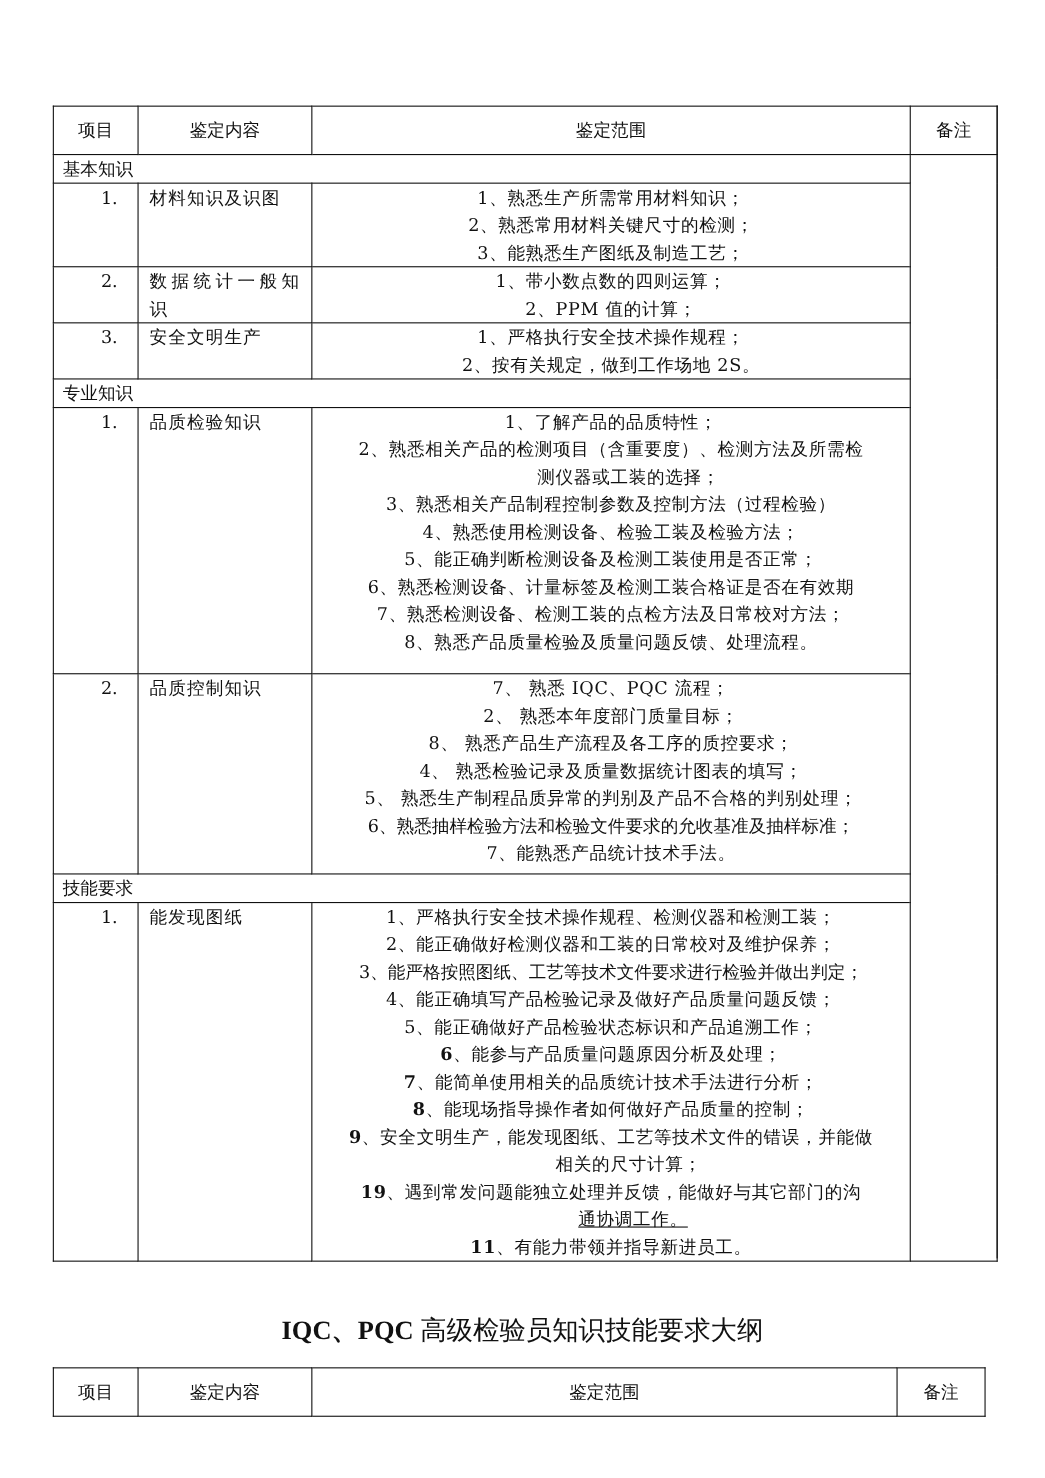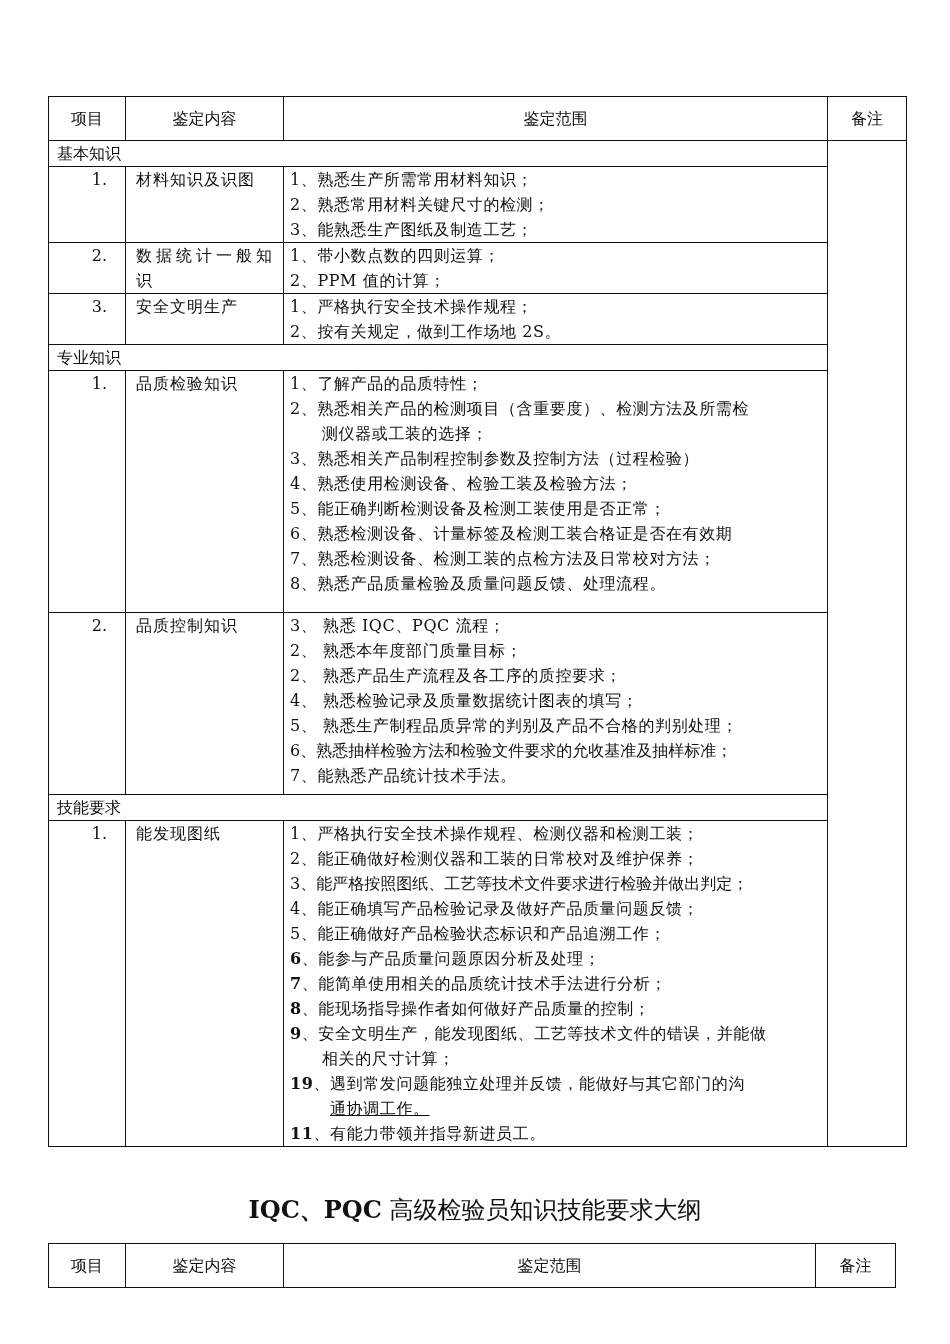--- a/index.html
+++ b/index.html
@@ -19,28 +19,28 @@
   }
   table { border-collapse: collapse; table-layout: fixed; }
   td, th {
     border: 1px solid #111; padding: 0; vertical-align: top;
     font-weight: normal; font-size: 16px; line-height: 25px;
   }
   th { vertical-align: middle; text-align: center; height: 43px; }
   .sec td.sec-cell { padding-left: 8px; height: 25px; }
   .num { text-align: right; padding-right: 18px; }
   .content { padding-left: 10px; padding-right: 0; letter-spacing: 1px; }
-  .range { padding-left: 6px; padding-right: 6px; }
+  .range { padding-left: 6px; padding-right: 6px; text-align: center; }
   .range .line { display: block; white-space: nowrap; letter-spacing: 0.6px; }
   .range .cont { display: block; padding-left: 32px; white-space: nowrap; letter-spacing: 0.6px; }
   .range .cont2 { display: block; padding-left: 40px; white-space: nowrap; letter-spacing: 0.6px; text-decoration: underline; }
   .b { font-weight: bold; }
   .title2 {
     position: absolute; left: 0; width: 950px; top: 1194px; text-align: center;
-    font-size: 24px; line-height: 32px;
+    font-size: 24px; line-height: 32px; font-family: Liberation Serif, serif;
   }
   .title2 .lat { font-weight: bold; }
   .t2 { position: absolute; left: 48px; top: 1243px; width: 847px; }
   .t2 th { height: 43px; }
 </style>
 </head>
 <body>
 
 <table class="t1">
   <colgroup>
@@ -102,23 +102,23 @@
       <span class="line">5、能正确判断检测设备及检测工装使用是否正常；</span>
       <span class="line">6、熟悉检测设备、计量标签及检测工装合格证是否在有效期</span>
       <span class="line">7、熟悉检测设备、检测工装的点检方法及日常校对方法；</span>
       <span class="line">8、熟悉产品质量检验及质量问题反馈、处理流程。</span>
     </td>
   </tr>
   <tr style="height:182px">
     <td class="num">2.</td>
     <td class="content">品质控制知识</td>
     <td class="range">
-      <span class="line">3、 熟悉 IQC、PQC 流程；</span>
+      <span class="line">7、 熟悉 IQC、PQC 流程；</span>
       <span class="line">2、 熟悉本年度部门质量目标；</span>
-      <span class="line">2、 熟悉产品生产流程及各工序的质控要求；</span>
+      <span class="line">8、 熟悉产品生产流程及各工序的质控要求；</span>
       <span class="line">4、 熟悉检验记录及质量数据统计图表的填写；</span>
       <span class="line">5、 熟悉生产制程品质异常的判别及产品不合格的判别处理；</span>
       <span class="line" style="letter-spacing:0">6、熟悉抽样检验方法和检验文件要求的允收基准及抽样标准；</span>
       <span class="line">7、能熟悉产品统计技术手法。</span>
     </td>
   </tr>
 
   <tr class="sec">
     <td class="sec-cell" colspan="3">技能要求</td>
   </tr>

